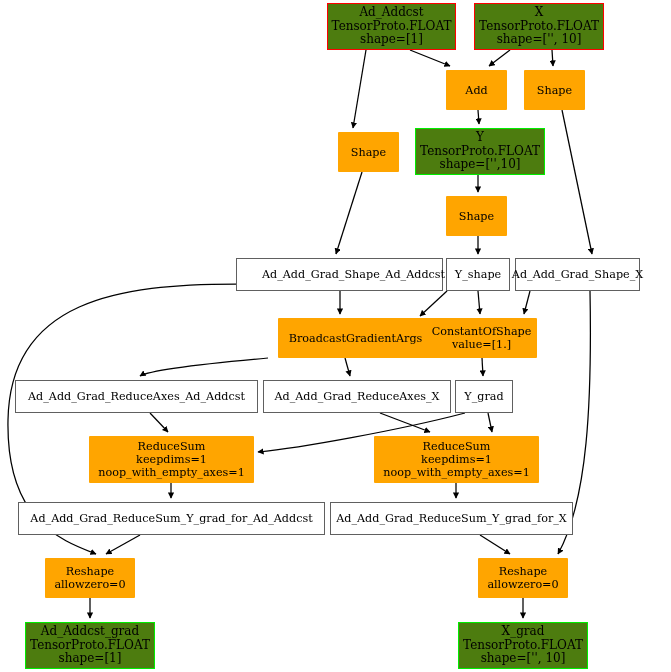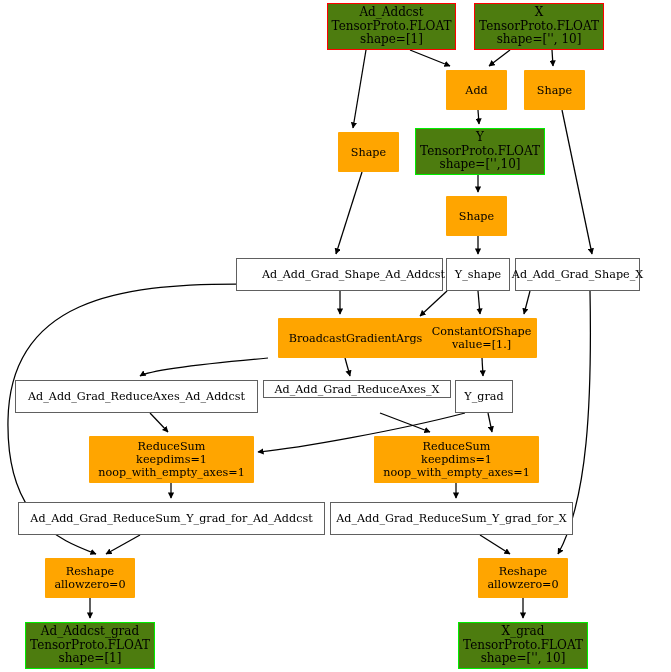--- a/index.html
+++ b/index.html
@@ -144,21 +144,21 @@
       <div class="node op" style="left: 262px; top: 318px; width: 155px; height: 40px; margin-left: 16px;">
         <span class="tline">BroadcastGradientArgs</span>
       </div>
       <div class="node op" style="left: 426px; top: 318px; width: 111px; height: 40px;">
         <span class="tline">ConstantOfShape</span>
         <span class="tline">value=[1.]</span>
       </div>
       <div class="node result" style="left: 15px; top: 380px; width: 243px; height: 33px; justify-content: center;">
         <span class="tline">Ad_Add_Grad_ReduceAxes_Ad_Addcst</span>
       </div>
-      <div class="node result" style="left: 263px; top: 380px; width: 188px; height: 18px;">
+      <div class="node result" style="left: 263px; top: 380px; width: 188px; height: 33px;">
         <span class="tline">Ad_Add_Grad_ReduceAxes_X</span>
       </div>
       <div class="node result" style="left: 455px; top: 380px; width: 58px; height: 33px;">
         <span class="tline">Y_grad</span>
       </div>
       <div class="node op" style="left: 89px; top: 436px; width: 165px; height: 47px;">
         <span class="tline">ReduceSum</span>
         <span class="tline">keepdims=1</span>
         <span class="tline">noop_with_empty_axes=1</span>
       </div>

